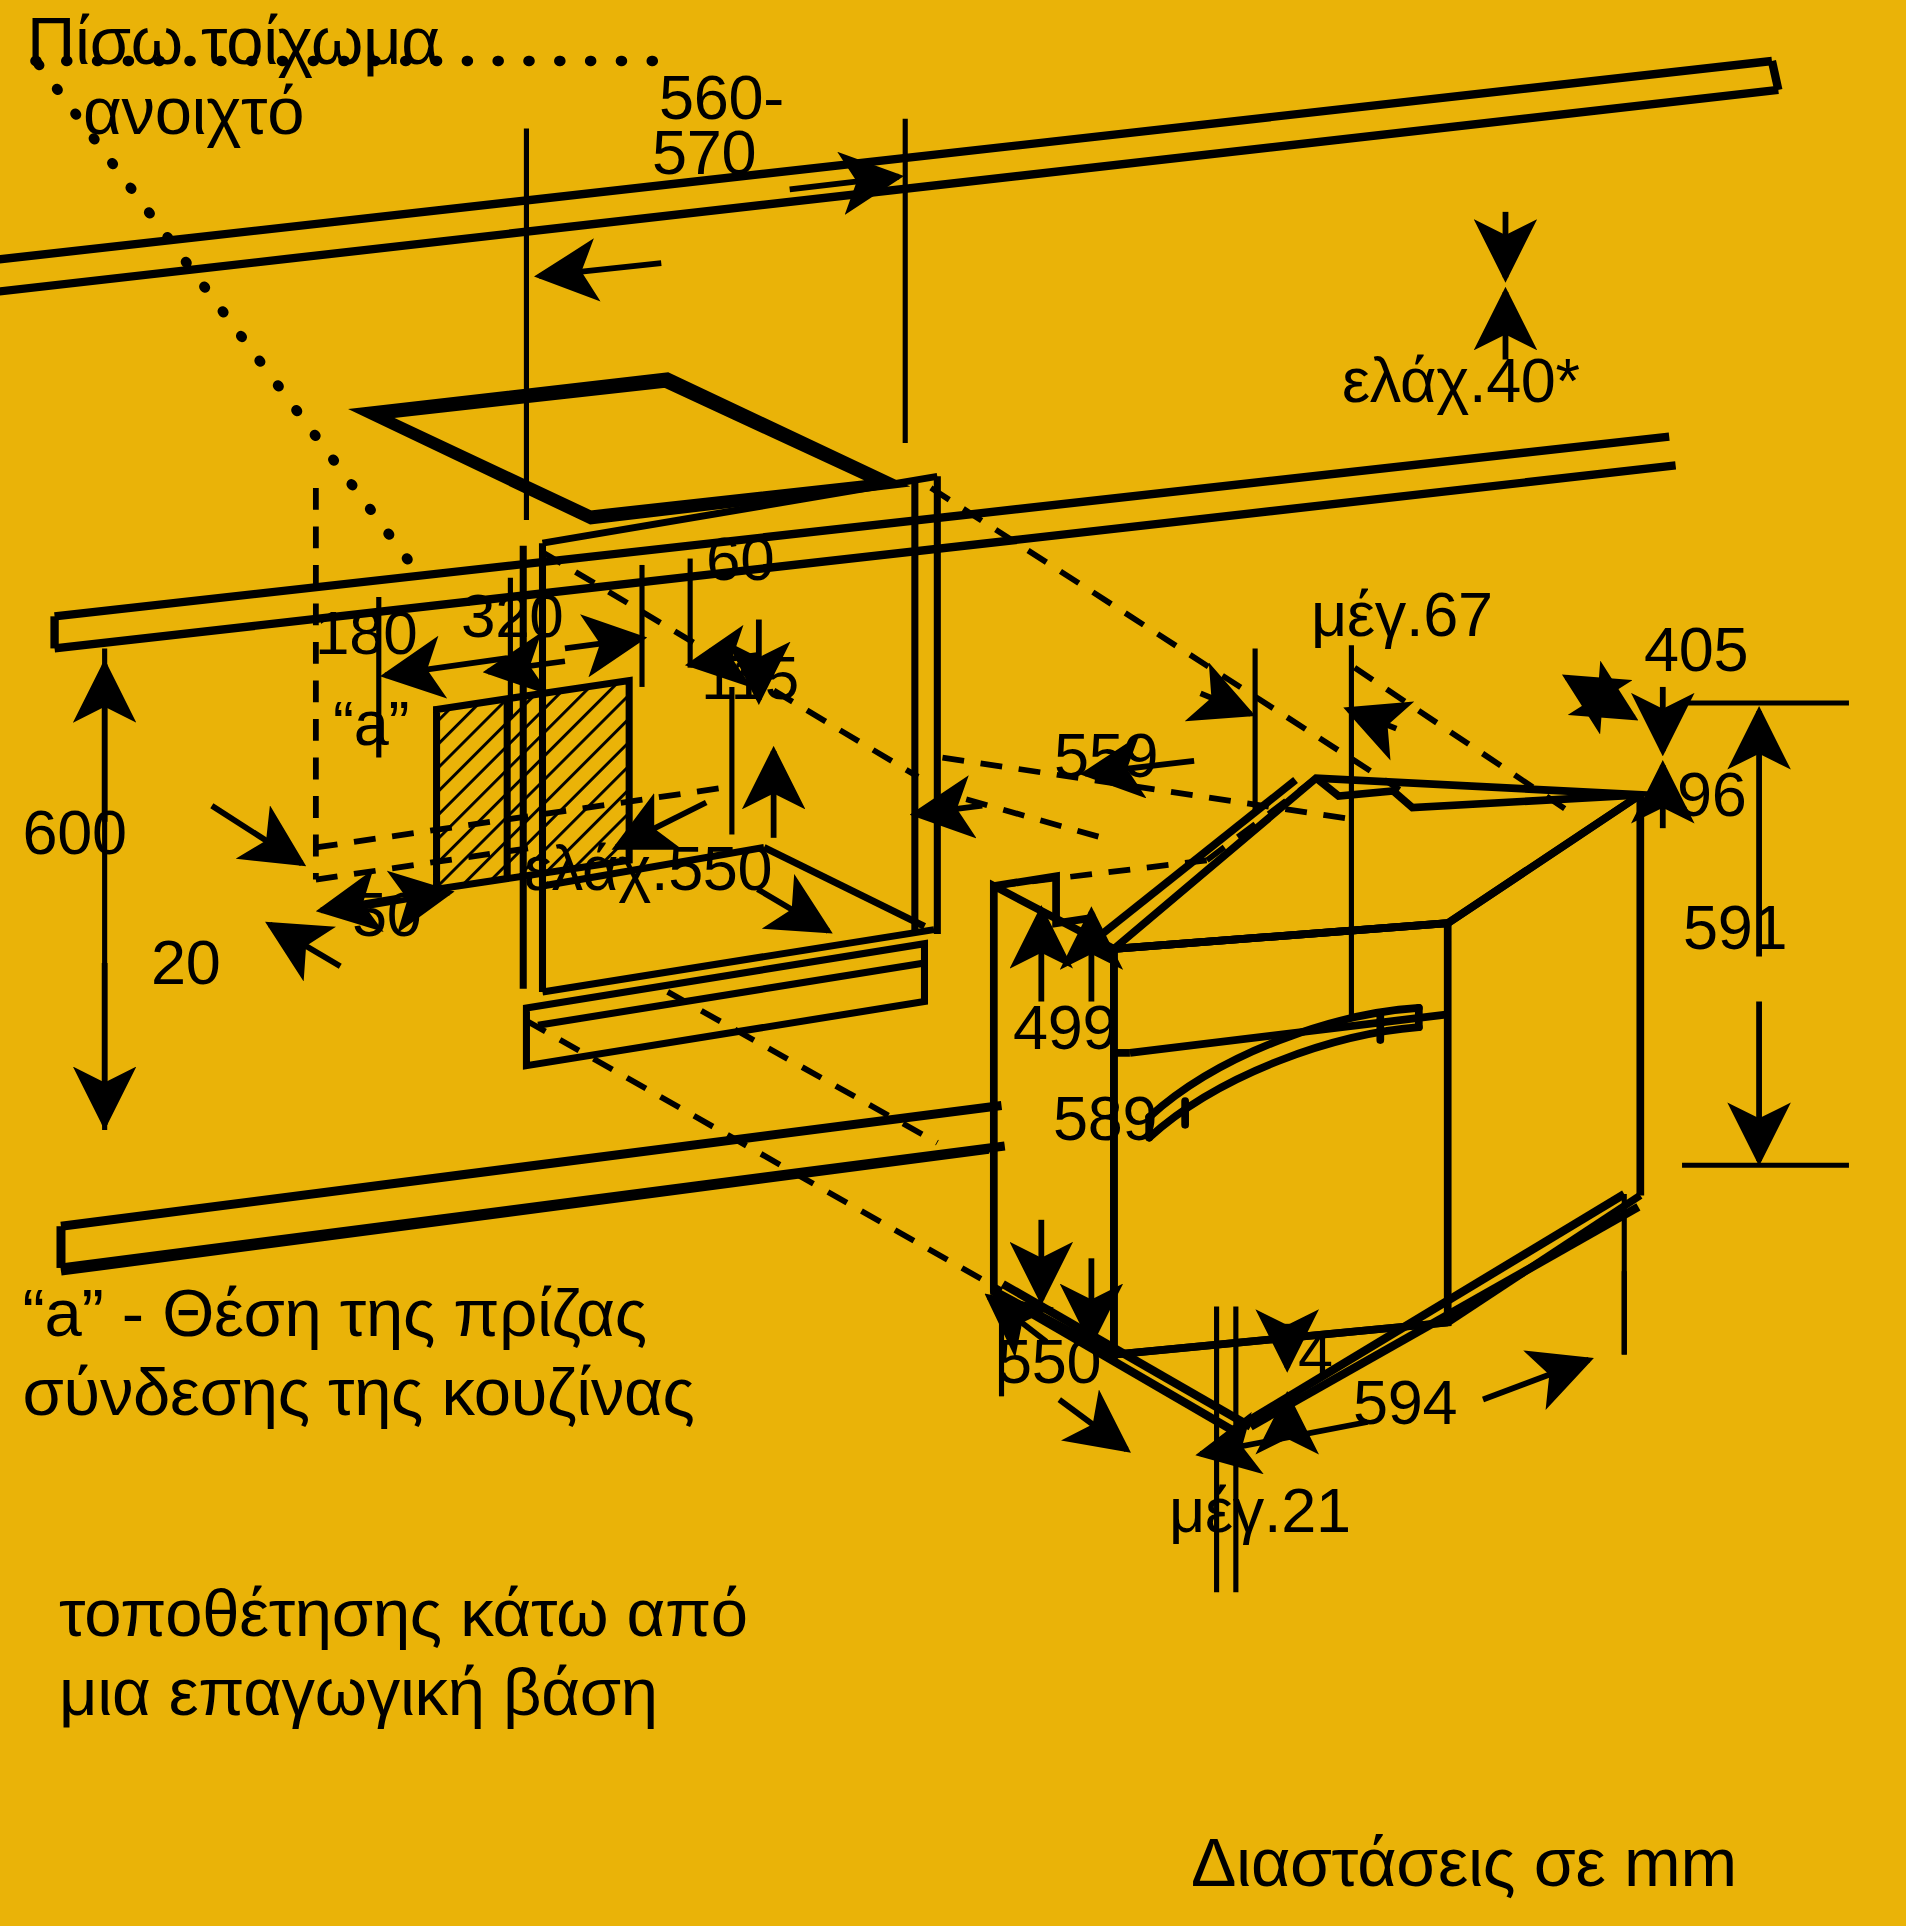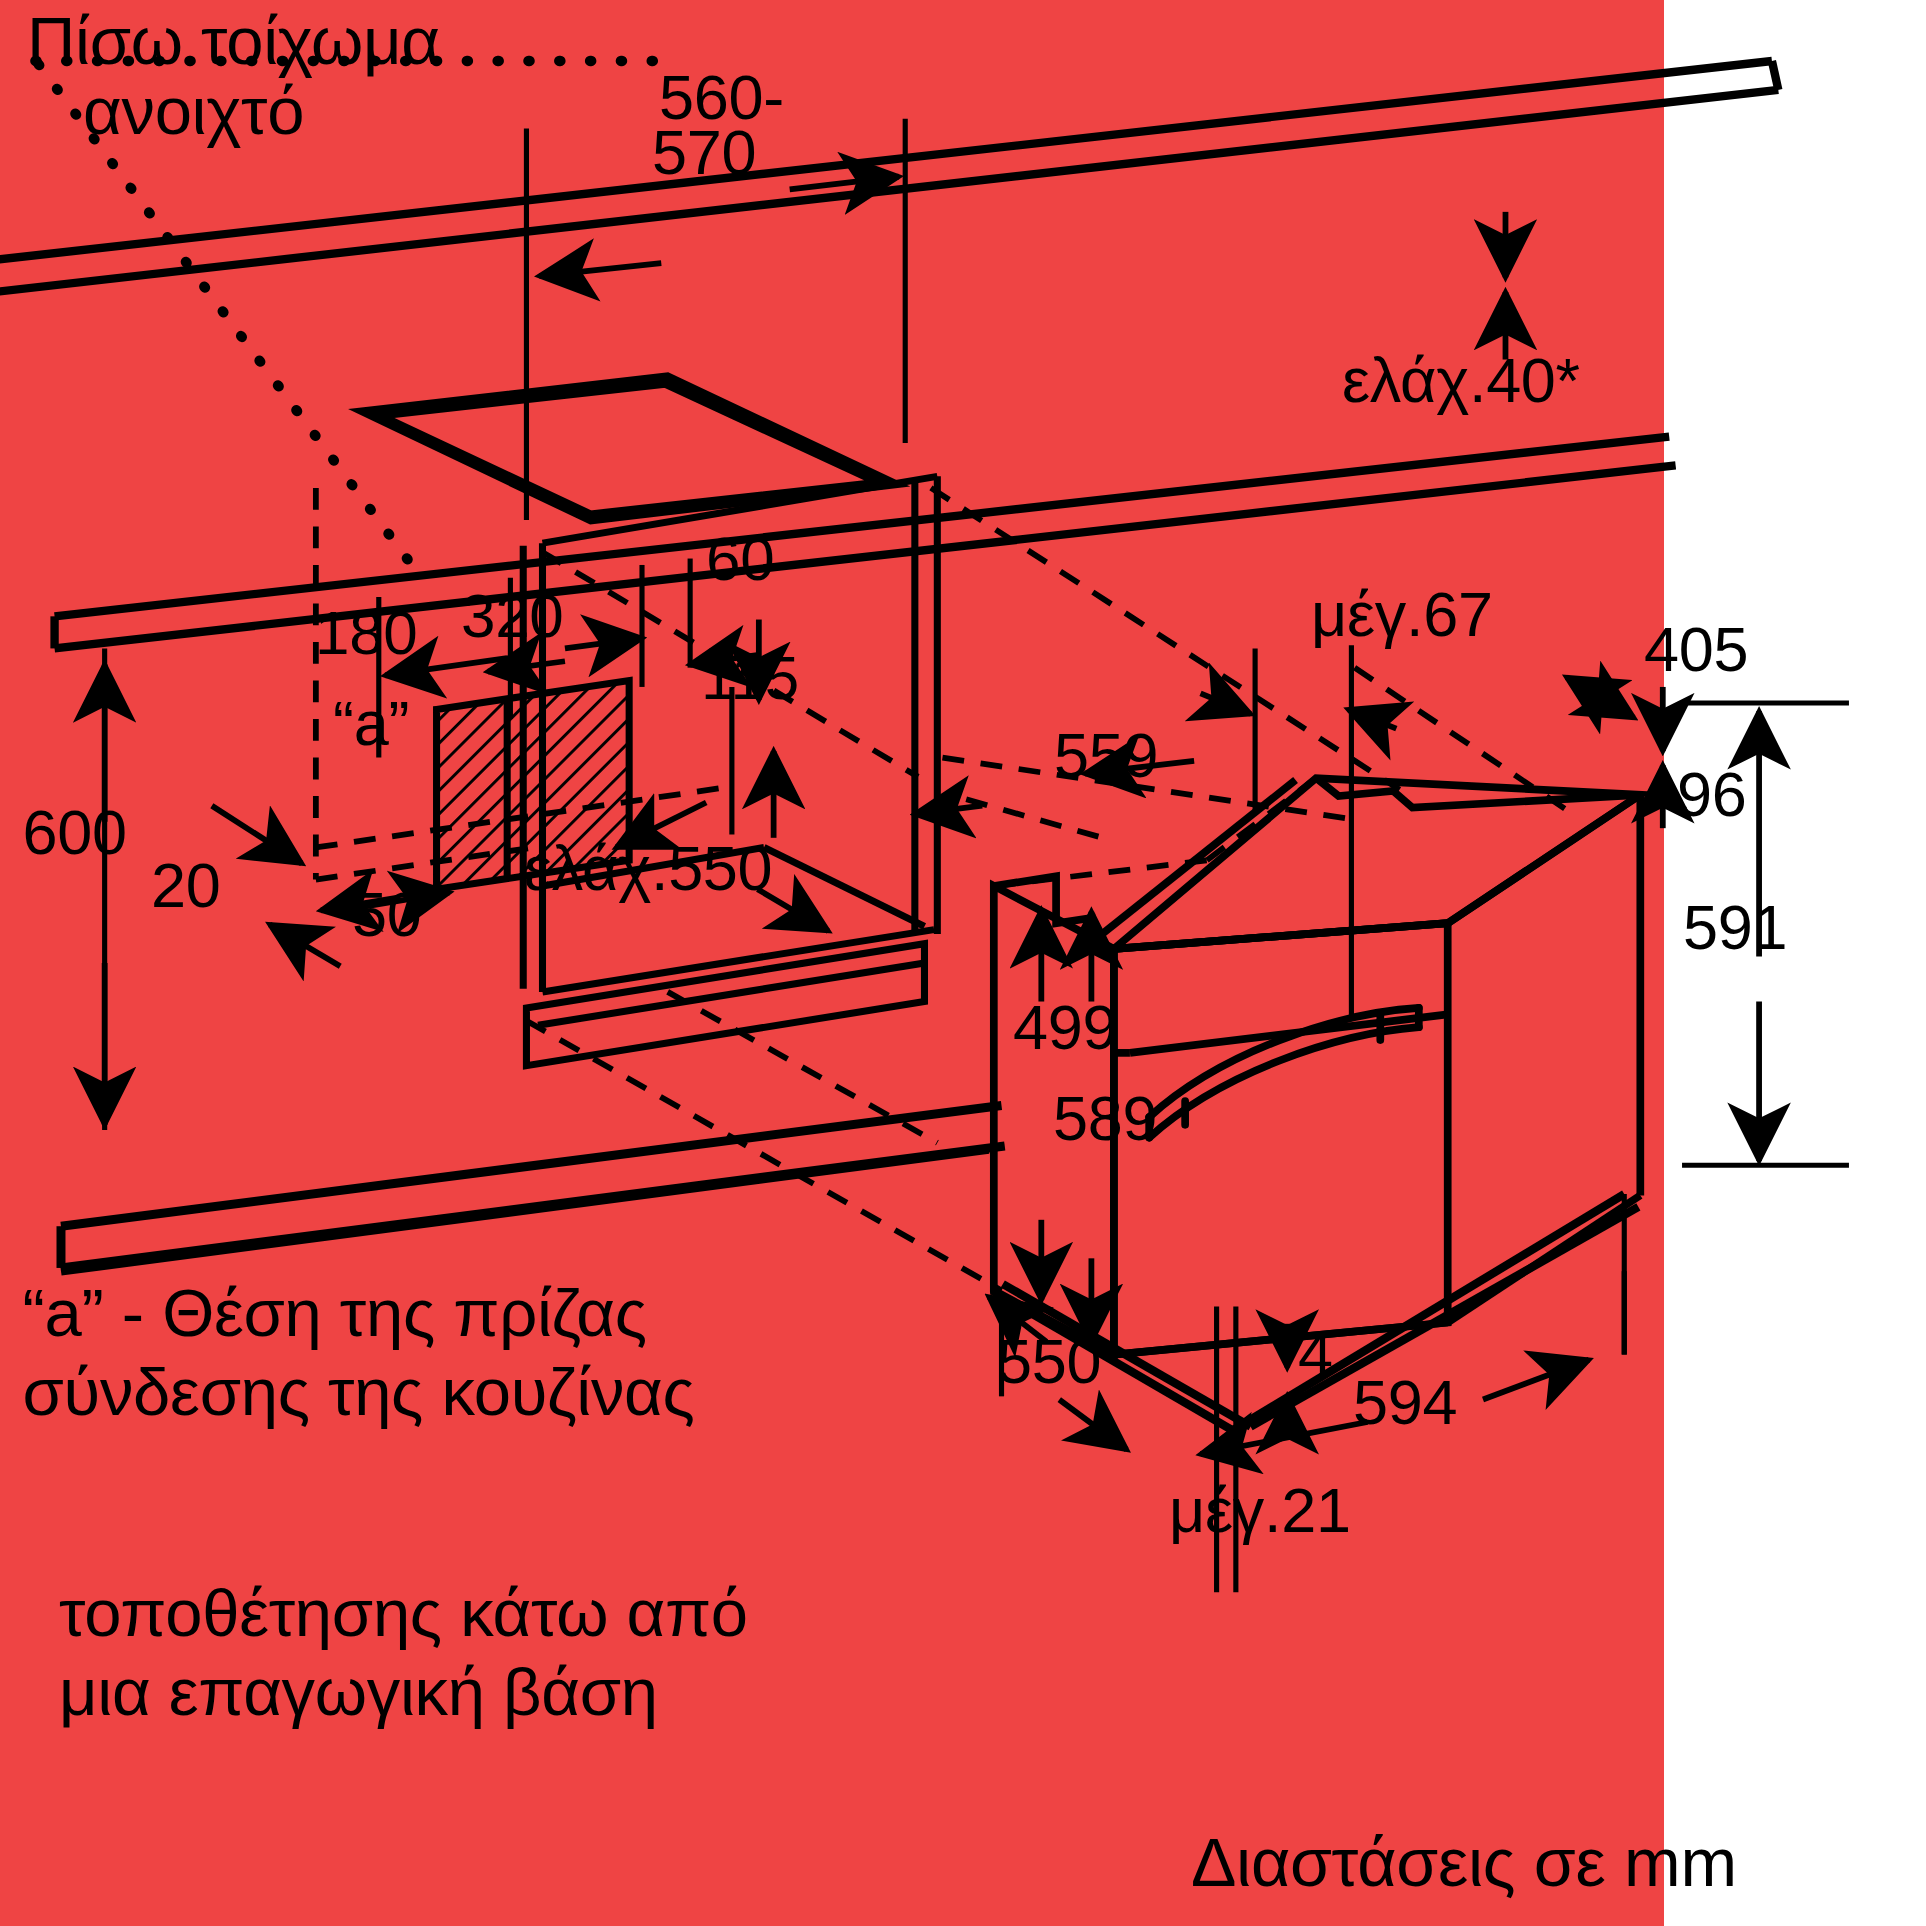--- a/index.html
+++ b/index.html
@@ -10,23 +10,23 @@
   }
   body {
     width: 1926px;
     height: 1926px;
     overflow: hidden;
     font-family: "Liberation Sans", sans-serif;
     color: #000000;
   }
   #sheet {
     position: relative;
-    width: 1664px;
+    width: 1906px;
     height: 1926px;
-    background: #ef4444;
+    background: #eab308;
   }
   svg#drawing {
     position: absolute;
     left: 0; top: 0;
     width: 1926px;
     height: 1926px;
     display: block;
   }
   .lbl {
     position: absolute;
@@ -269,21 +269,21 @@
 <div class="lbl dim" style="left:1342px; top:347px;">ελάχ.40*</div>
 
 <div class="lbl dimS" style="left:315px; top:600px;">180</div>
 <div class="lbl dimS" style="left:461px; top:583px;">320</div>
 <div class="lbl dimS" style="left:706px; top:526px;">60</div>
 <div class="lbl dimS" style="left:701px; top:645px;">115</div>
 
 <div class="lbl dim" style="left:333px; top:690px;">“a”</div>
 
 <div class="lbl dim" style="left:22.5px; top:799px;">600</div>
-<div class="lbl dim" style="left:151px; top:852px;">20</div>
+<div class="lbl dim" style="left:151px; top:929px;">20</div>
 <div class="lbl dim" style="left:352px; top:881px;">50</div>
 
 <div class="lbl dim" style="left:524px; top:835px;">ελάχ.550</div>
 
 <div class="lbl dim" style="left:1311px; top:581px;">μέγ.67</div>
 <div class="lbl dim" style="left:1054px; top:722px;">559</div>
 <div class="lbl dim" style="left:1644px; top:616px;">405</div>
 <div class="lbl dim" style="left:1677px; top:761px;">96</div>
 <div class="lbl dim" style="left:1683px; top:894px;">591</div>
 

